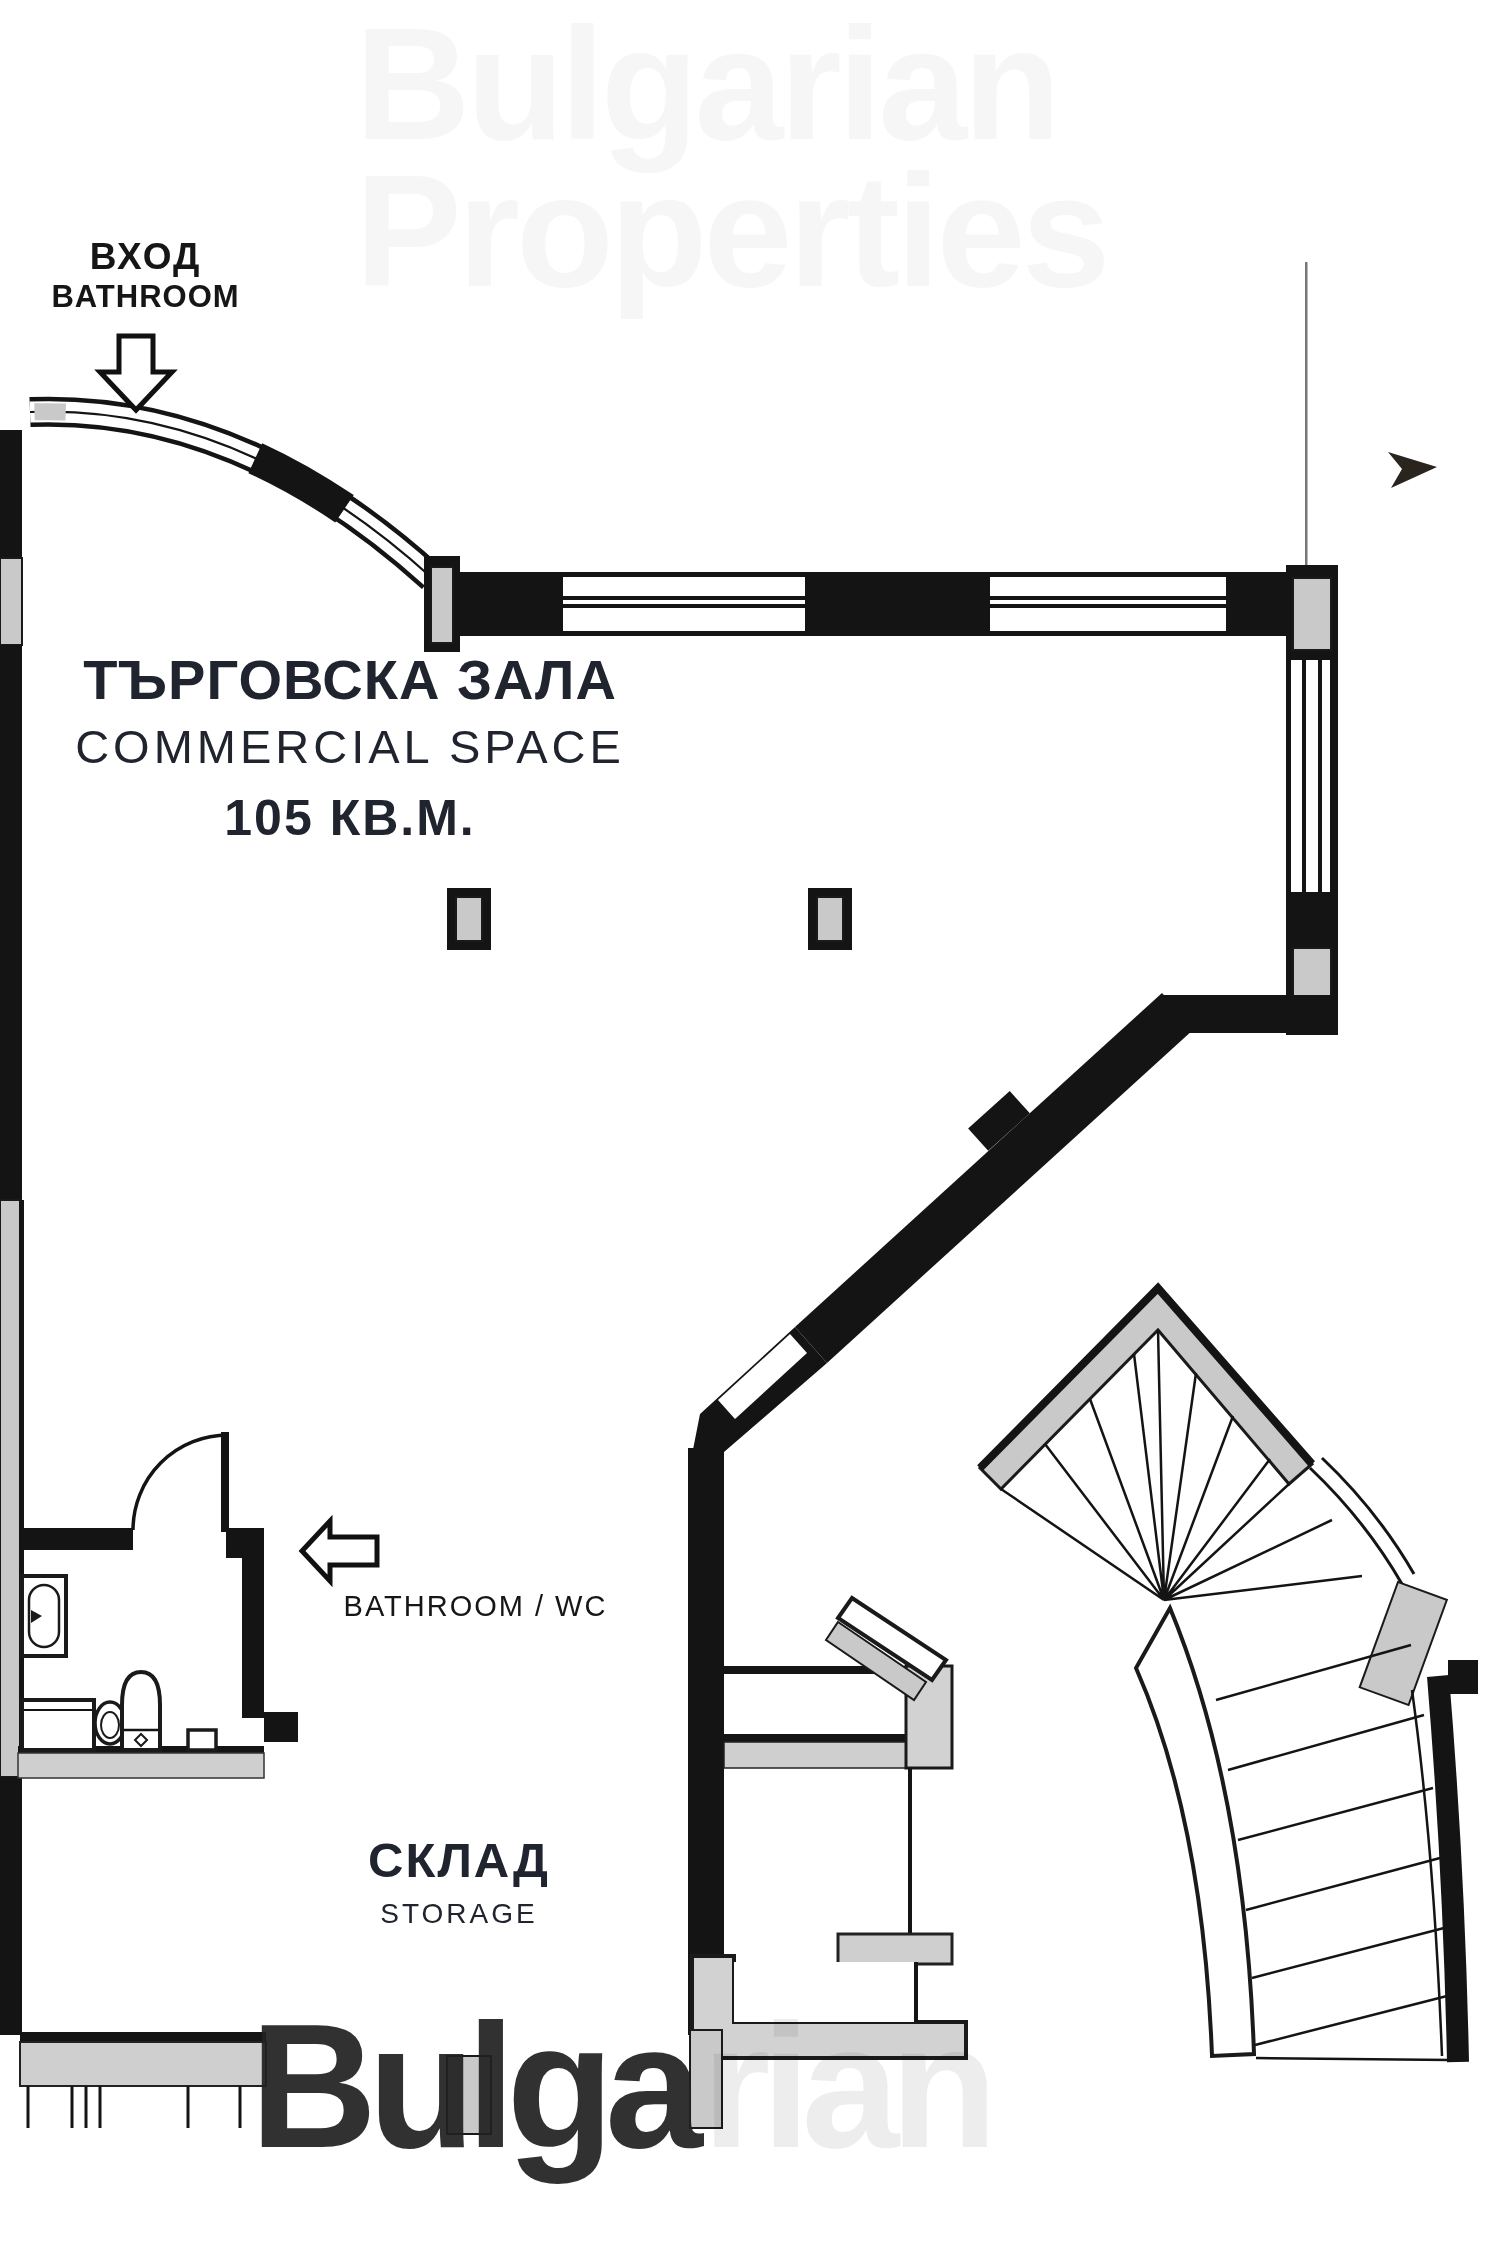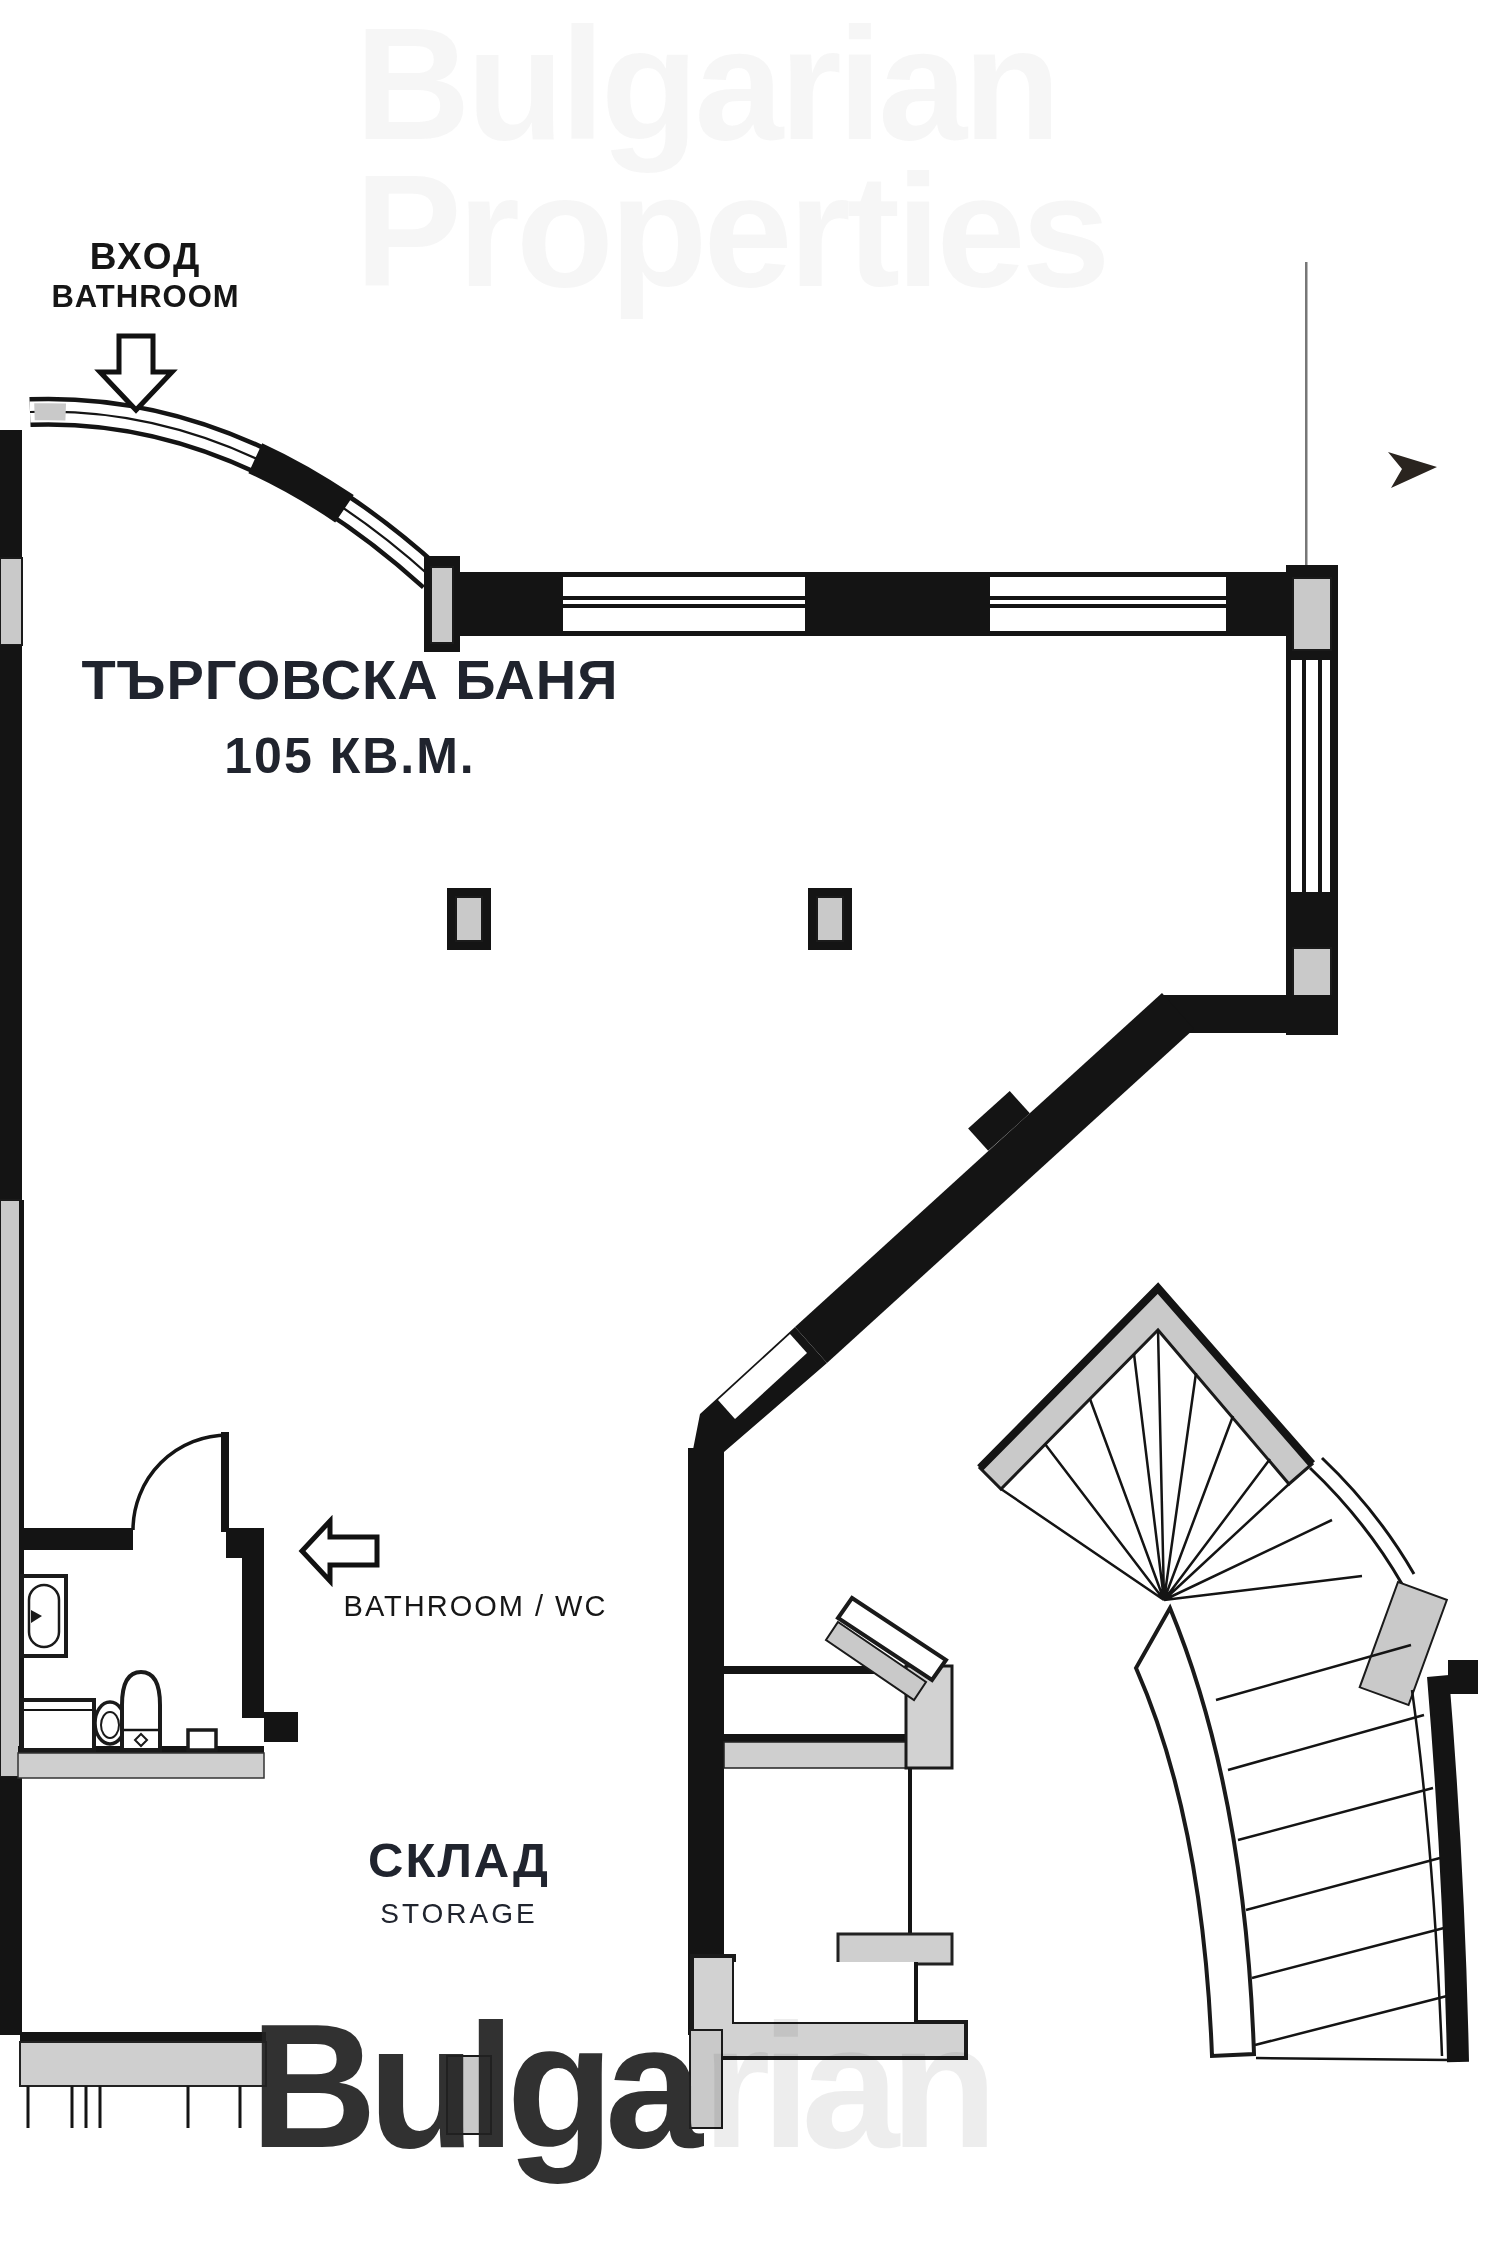--- a/index.html
+++ b/index.html
@@ -181,21 +181,22 @@
     <polygon points="119,336 153,336 153,372 172,372 136,410 100,372 119,372" fill="#fff" stroke="#111" stroke-width="5"></polygon>
     <polygon points="330,1521 330,1537 377,1537 377,1565 330,1565 330,1581 302,1551" fill="#fff" stroke="#111" stroke-width="5"></polygon>
   </svg>
 
   <div class="lbl entrance-lbl">
     <div class="l1">ВХОД</div>
     <div class="l2">BATHROOM</div>
   </div>
 
   <div class="lbl title-lbl">
-    <div class="l1">ТЪРГОВСКА БАНЯ</div>
+    <div class="l1">ТЪРГОВСКА ЗАЛА</div>
+    <div class="l2">COMMERCIAL SPACE</div>
     <div class="l3">105 КВ.М.</div>
   </div>
 
   <div class="lbl bath-lbl">
     <div class="l2">BATHROOM / WC</div>
   </div>
 
   <div class="lbl storage-lbl">
     <div class="l1">СКЛАД</div>
     <div class="l2">STORAGE</div>

